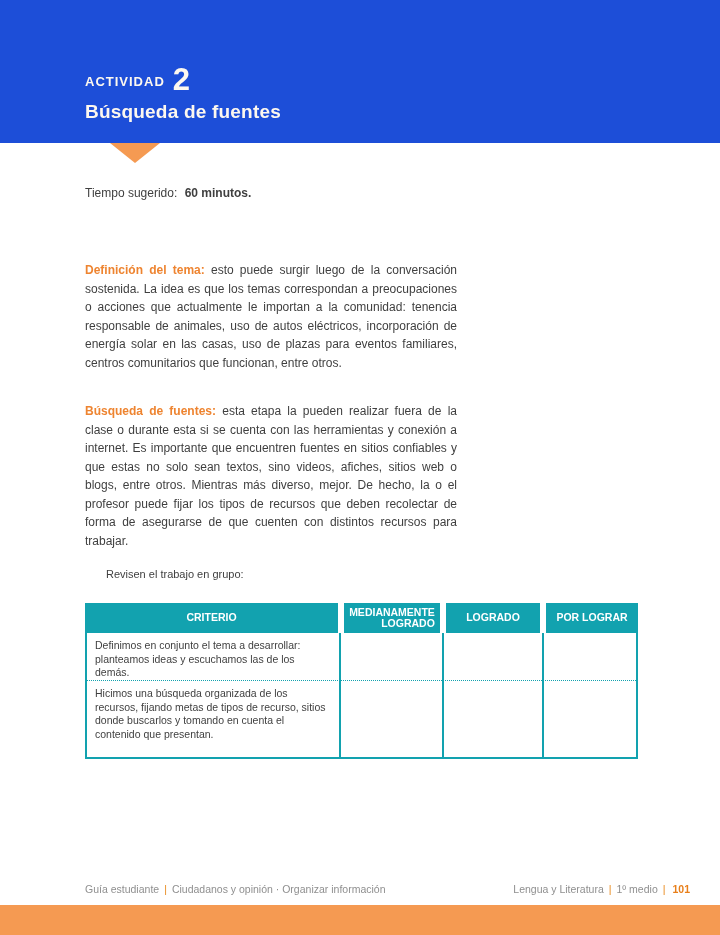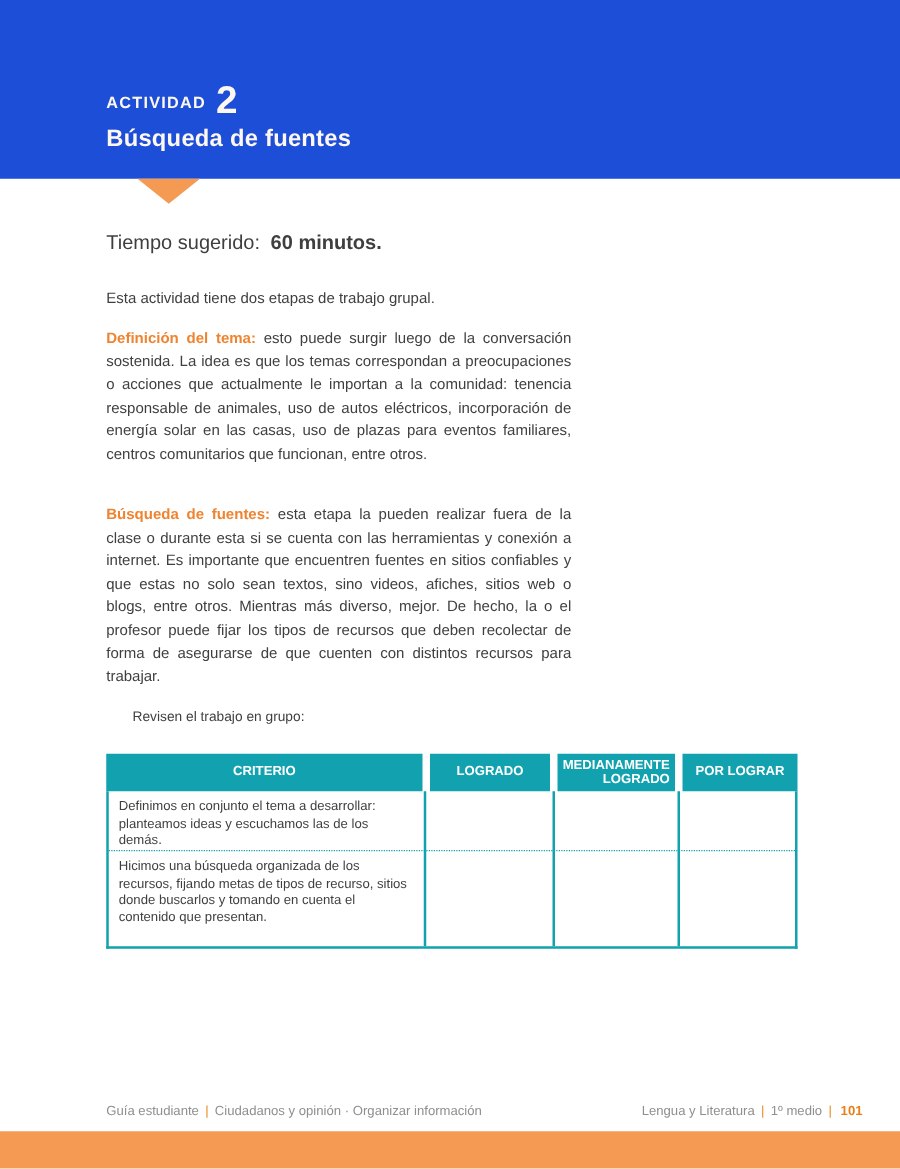--- a/index.html
+++ b/index.html
@@ -11,21 +11,21 @@
   .band-content{position:absolute;left:85px;top:66px;color:#FDF8EF;}
   .activity-line{display:flex;align-items:flex-end;}
   .activity-label{font-size:13px;font-weight:bold;letter-spacing:1px;padding-bottom:4px;}
   .activity-number{font-size:31px;font-weight:bold;line-height:27px;margin-left:8px;}
   .band-title{font-size:19px;font-weight:bold;margin-top:8px;letter-spacing:0.2px;}
   .band-triangle{position:absolute;left:110px;top:143px;width:0;height:0;
         border-left:25px solid transparent;border-right:25px solid transparent;
         border-top:20px solid #F59A52;}
 
   
-  .time-line{position:absolute;left:85px;top:186px;font-size:16px;color:#3F3F3F;}
+  .time-line{position:absolute;left:85px;top:186px;font-size:12px;color:#3F3F3F;}
   .time-value{font-weight:bold;margin-left:4px;}
   .intro{position:absolute;left:85px;top:231px;font-size:12px;color:#3F3F3F;}
   .para{position:absolute;left:85px;width:372px;font-size:12px;line-height:18.5px;
         color:#3F3F3F;text-align:justify;}
   .para .lead{color:#EE8430;font-weight:bold;}
   #para-definicion{top:261px;}
   #para-busqueda{top:402px;}
   .revisen{position:absolute;left:85px;top:568px;font-size:11px;font-weight:normal;color:#3F3F3F;padding-left:21px;}
 
   
@@ -70,39 +70,38 @@
       <div class="band-title">Búsqueda de fuentes</div>
     </div>
   </div>
   <div class="band-triangle"></div>
 
   <div class="time-line">
     <span>Tiempo sugerido:</span>
     <span class="time-value">60 minutos.</span>
   </div>
 
-  <div class="intro">Esta actividad tiene dos etapas de trabajo grupal.</div>
 
   <div class="para" id="para-definicion">
     <span class="lead">Definición del tema:</span>
     <span>esto puede surgir luego de la conversación sostenida. La idea es que los temas correspondan a preocupaciones o acciones que actualmente le importan a la comunidad: tenencia responsable de animales, uso de autos eléctricos, incorporación de energía solar en las casas, uso de plazas para eventos familiares, centros comunitarios que funcionan, entre otros.</span>
   </div>
 
   <div class="para" id="para-busqueda">
     <span class="lead">Búsqueda de fuentes:</span>
     <span>esta etapa la pueden realizar fuera de la clase o durante esta si se cuenta con las herramientas y conexión a internet. Es importante que encuentren fuentes en sitios confiables y que estas no solo sean textos, sino videos, afiches, sitios web o blogs, entre otros. Mientras más diverso, mejor. De hecho, la o el profesor puede fijar los tipos de recursos que deben recolectar de forma de asegurarse de que cuenten con distintos recursos para trabajar.</span>
   </div>
 
   <div class="revisen">Revisen el trabajo en grupo:</div>
 
   <div class="rubric">
     <div class="rub-header">
       <div class="rub-h-cell">CRITERIO</div>
+      <div class="rub-h-cell">MEDIANAMENTE LOGRADO</div>
       <div class="rub-h-cell">LOGRADO</div>
-      <div class="rub-h-cell">MEDIANAMENTE LOGRADO</div>
       <div class="rub-h-cell">POR LOGRAR</div>
     </div>
     <div class="rub-body">
       <div class="rub-row first">
         <div class="rub-criterio">Definimos en conjunto el tema a desarrollar: planteamos ideas y escuchamos las de los demás.</div>
         <div class="rub-empty c2"></div>
         <div class="rub-empty c3"></div>
         <div class="rub-empty c4"></div>
       </div>
       <div class="rub-row second">

